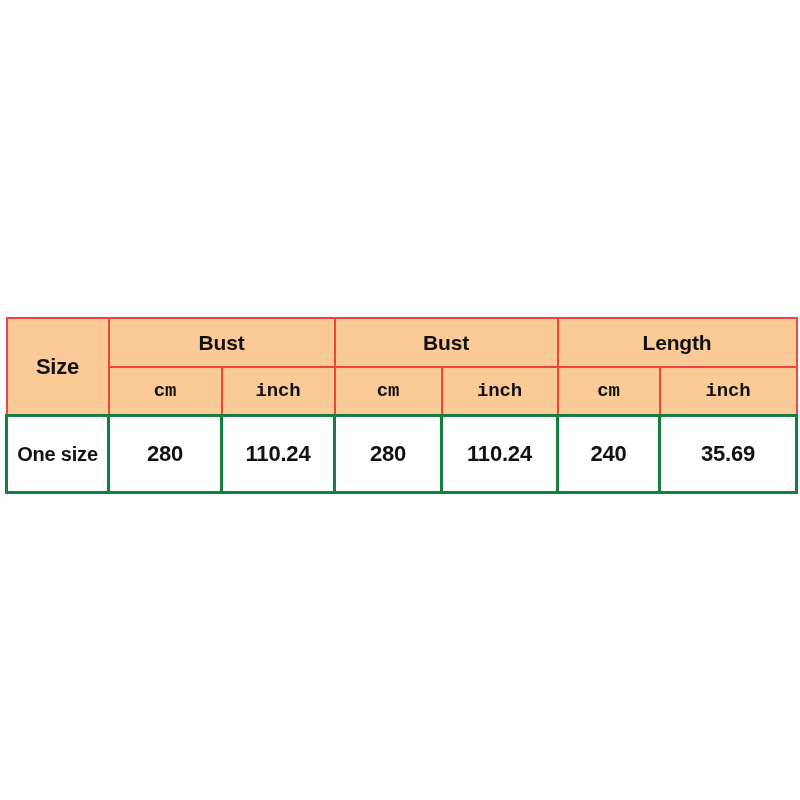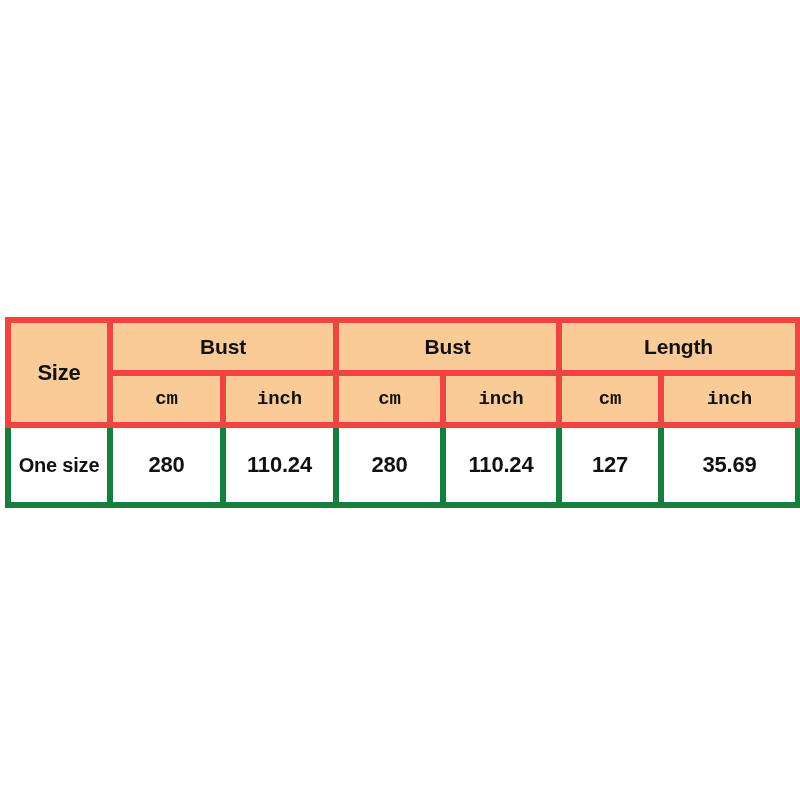--- a/index.html
+++ b/index.html
@@ -43,40 +43,40 @@
     text-align: center;
     vertical-align: middle;
     color: #111111;
     font-weight: bold;
     letter-spacing: -0.2px;
   }
 
   
   .hdr {
     background: #fbcb97;
-    border: 6px solid #ef4444;
+    border: 2px solid #ef4444;
   }
   .hdr-group {
     height: 47px;
     font-size: 21px;
   }
   .hdr-sub {
     height: 46px;
     font-size: 19px;
     font-family: Liberation Mono, monospace;
   }
   .hdr-size {
     height: 93px;
     font-size: 22px;
   }
 
   
   .body-cell {
     background: #ffffff;
-    border: 6px solid #15803d;
+    border: 3px solid #15803d;
     height: 74px;
     font-size: 22px;
     color: #000000;
   }
   .body-cell.rowhead {
     font-size: 20px;
   }
 
   
   table.size-chart {
@@ -113,20 +113,20 @@
           <td class="hdr hdr-sub">inch</td>
           <td class="hdr hdr-sub">cm</td>
           <td class="hdr hdr-sub">inch</td>
         </tr>
         <tr>
           <td class="body-cell rowhead">One size</td>
           <td class="body-cell">280</td>
           <td class="body-cell">110.24</td>
           <td class="body-cell">280</td>
           <td class="body-cell">110.24</td>
-          <td class="body-cell">127</td>
+          <td class="body-cell">240</td>
           <td class="body-cell">35.69</td>
         </tr>
       </tbody>
     </table>
   </div>
 
 </div>
 
 </body></html>

